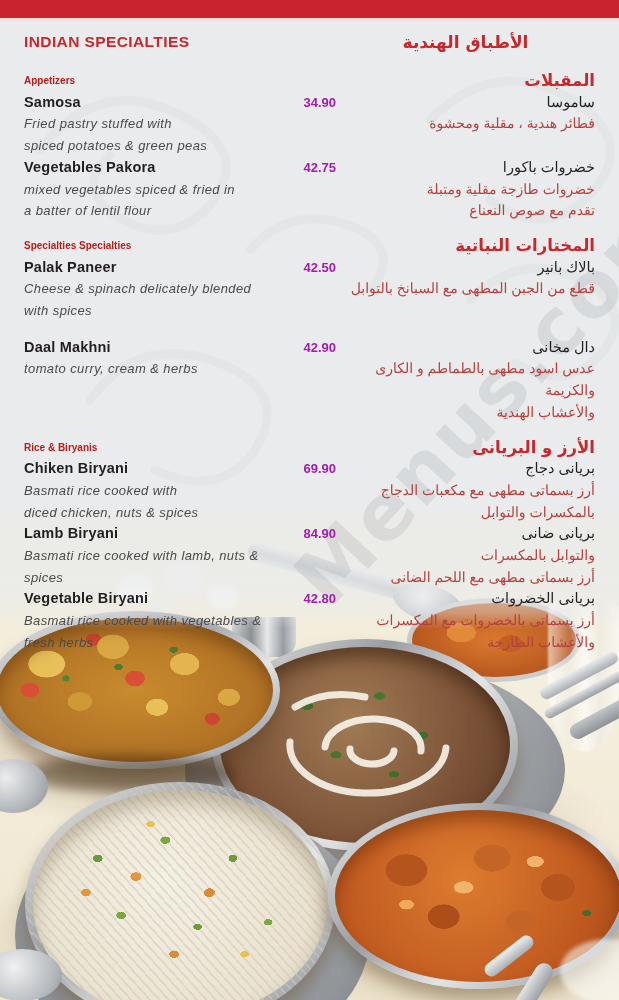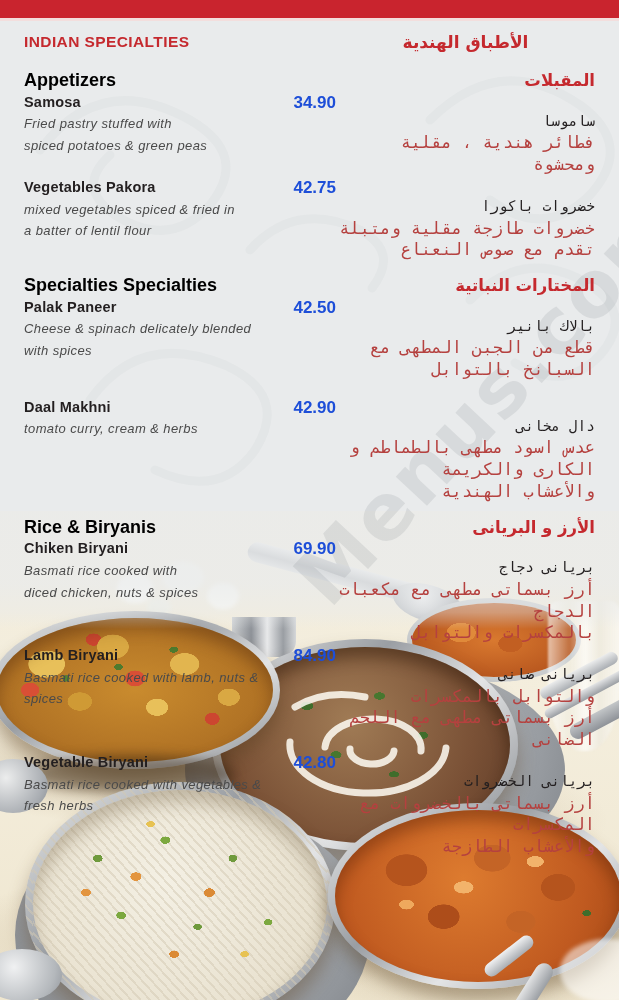--- a/index.html
+++ b/index.html
@@ -15,32 +15,32 @@
              z-index:3;white-space:nowrap;font-family:"DejaVu Sans",sans-serif;}
 
   
   .content{position:absolute;left:0;top:21px;width:619px;padding:10px 24px 0 24px;box-sizing:border-box;z-index:5;}
   .title-row,.sec-row{display:grid;grid-template-columns:262px 50px 1fr;line-height:22px;}
   .title-en{font-size:15.5px;font-weight:bold;color:#c5292e;letter-spacing:0.4px;}
   .title-ar{font-size:17px;font-weight:bold;color:#c5292e;direction:rtl;text-align:center;
             font-family:"DejaVu Sans",sans-serif;grid-column:3;}
   .section{margin-top:13px;}
   .section.first{margin-top:17px;}
-  .sec-en{font-size:18px;font-weight:bold;color:#000000;line-height:21.7px;}
+  .sec-en{font-size:10px;font-weight:bold;color:#b91c1c;line-height:21.7px;}
   .sec-ar{font-size:16.5px;font-weight:bold;color:#c5292e;direction:rtl;text-align:right;
           font-family:"DejaVu Sans",sans-serif;grid-column:3;line-height:21.7px;}
   .item{display:grid;grid-template-columns:262px 50px 1fr;}
   .item.gap{margin-top:15px;}
   .col-en{line-height:21.7px;}
   .iname{font-size:14.5px;font-weight:bold;color:#231f20;letter-spacing:0.2px;}
   .idesc{font-size:13px;font-style:italic;color:#4a4a4a;letter-spacing:0.4px;}
-  .col-price{font-size:17px;font-weight:bold;color:#1d4ed8;text-align:right;line-height:21.7px;}
-  .col-ar{direction:rtl;text-align:right;line-height:21.7px;font-family:Liberation Mono, monospace;margin-top:20px;}
+  .col-price{font-size:13px;font-weight:bold;color:#a21caf;text-align:right;line-height:21.7px;}
+  .col-ar{direction:rtl;text-align:right;line-height:21.7px;font-family:Liberation Sans, sans-serif;}
   .aname{font-size:14.5px;color:#231f20;}
-  .adesc{font-size:17px;color:#b5413f;}
+  .adesc{font-size:14px;color:#b5413f;}
 
   
   .photo{position:absolute;left:0;top:511px;width:619px;height:489px;z-index:2;overflow:hidden;
          background:
           radial-gradient(300px 90px at 135px 250px, rgba(150,120,75,0.38), transparent 70%),
           radial-gradient(340px 110px at 370px 310px, rgba(150,120,75,0.32), transparent 70%),
           radial-gradient(320px 110px at 180px 430px, rgba(140,110,70,0.35), transparent 70%),
           radial-gradient(300px 100px at 480px 440px, rgba(140,110,70,0.3), transparent 70%),
           linear-gradient(180deg,#f2ecdc 0%,#f4eedd 40%,#efe6cf 100%);}
   .bowl{position:absolute;border-radius:50%;box-sizing:border-box;}

